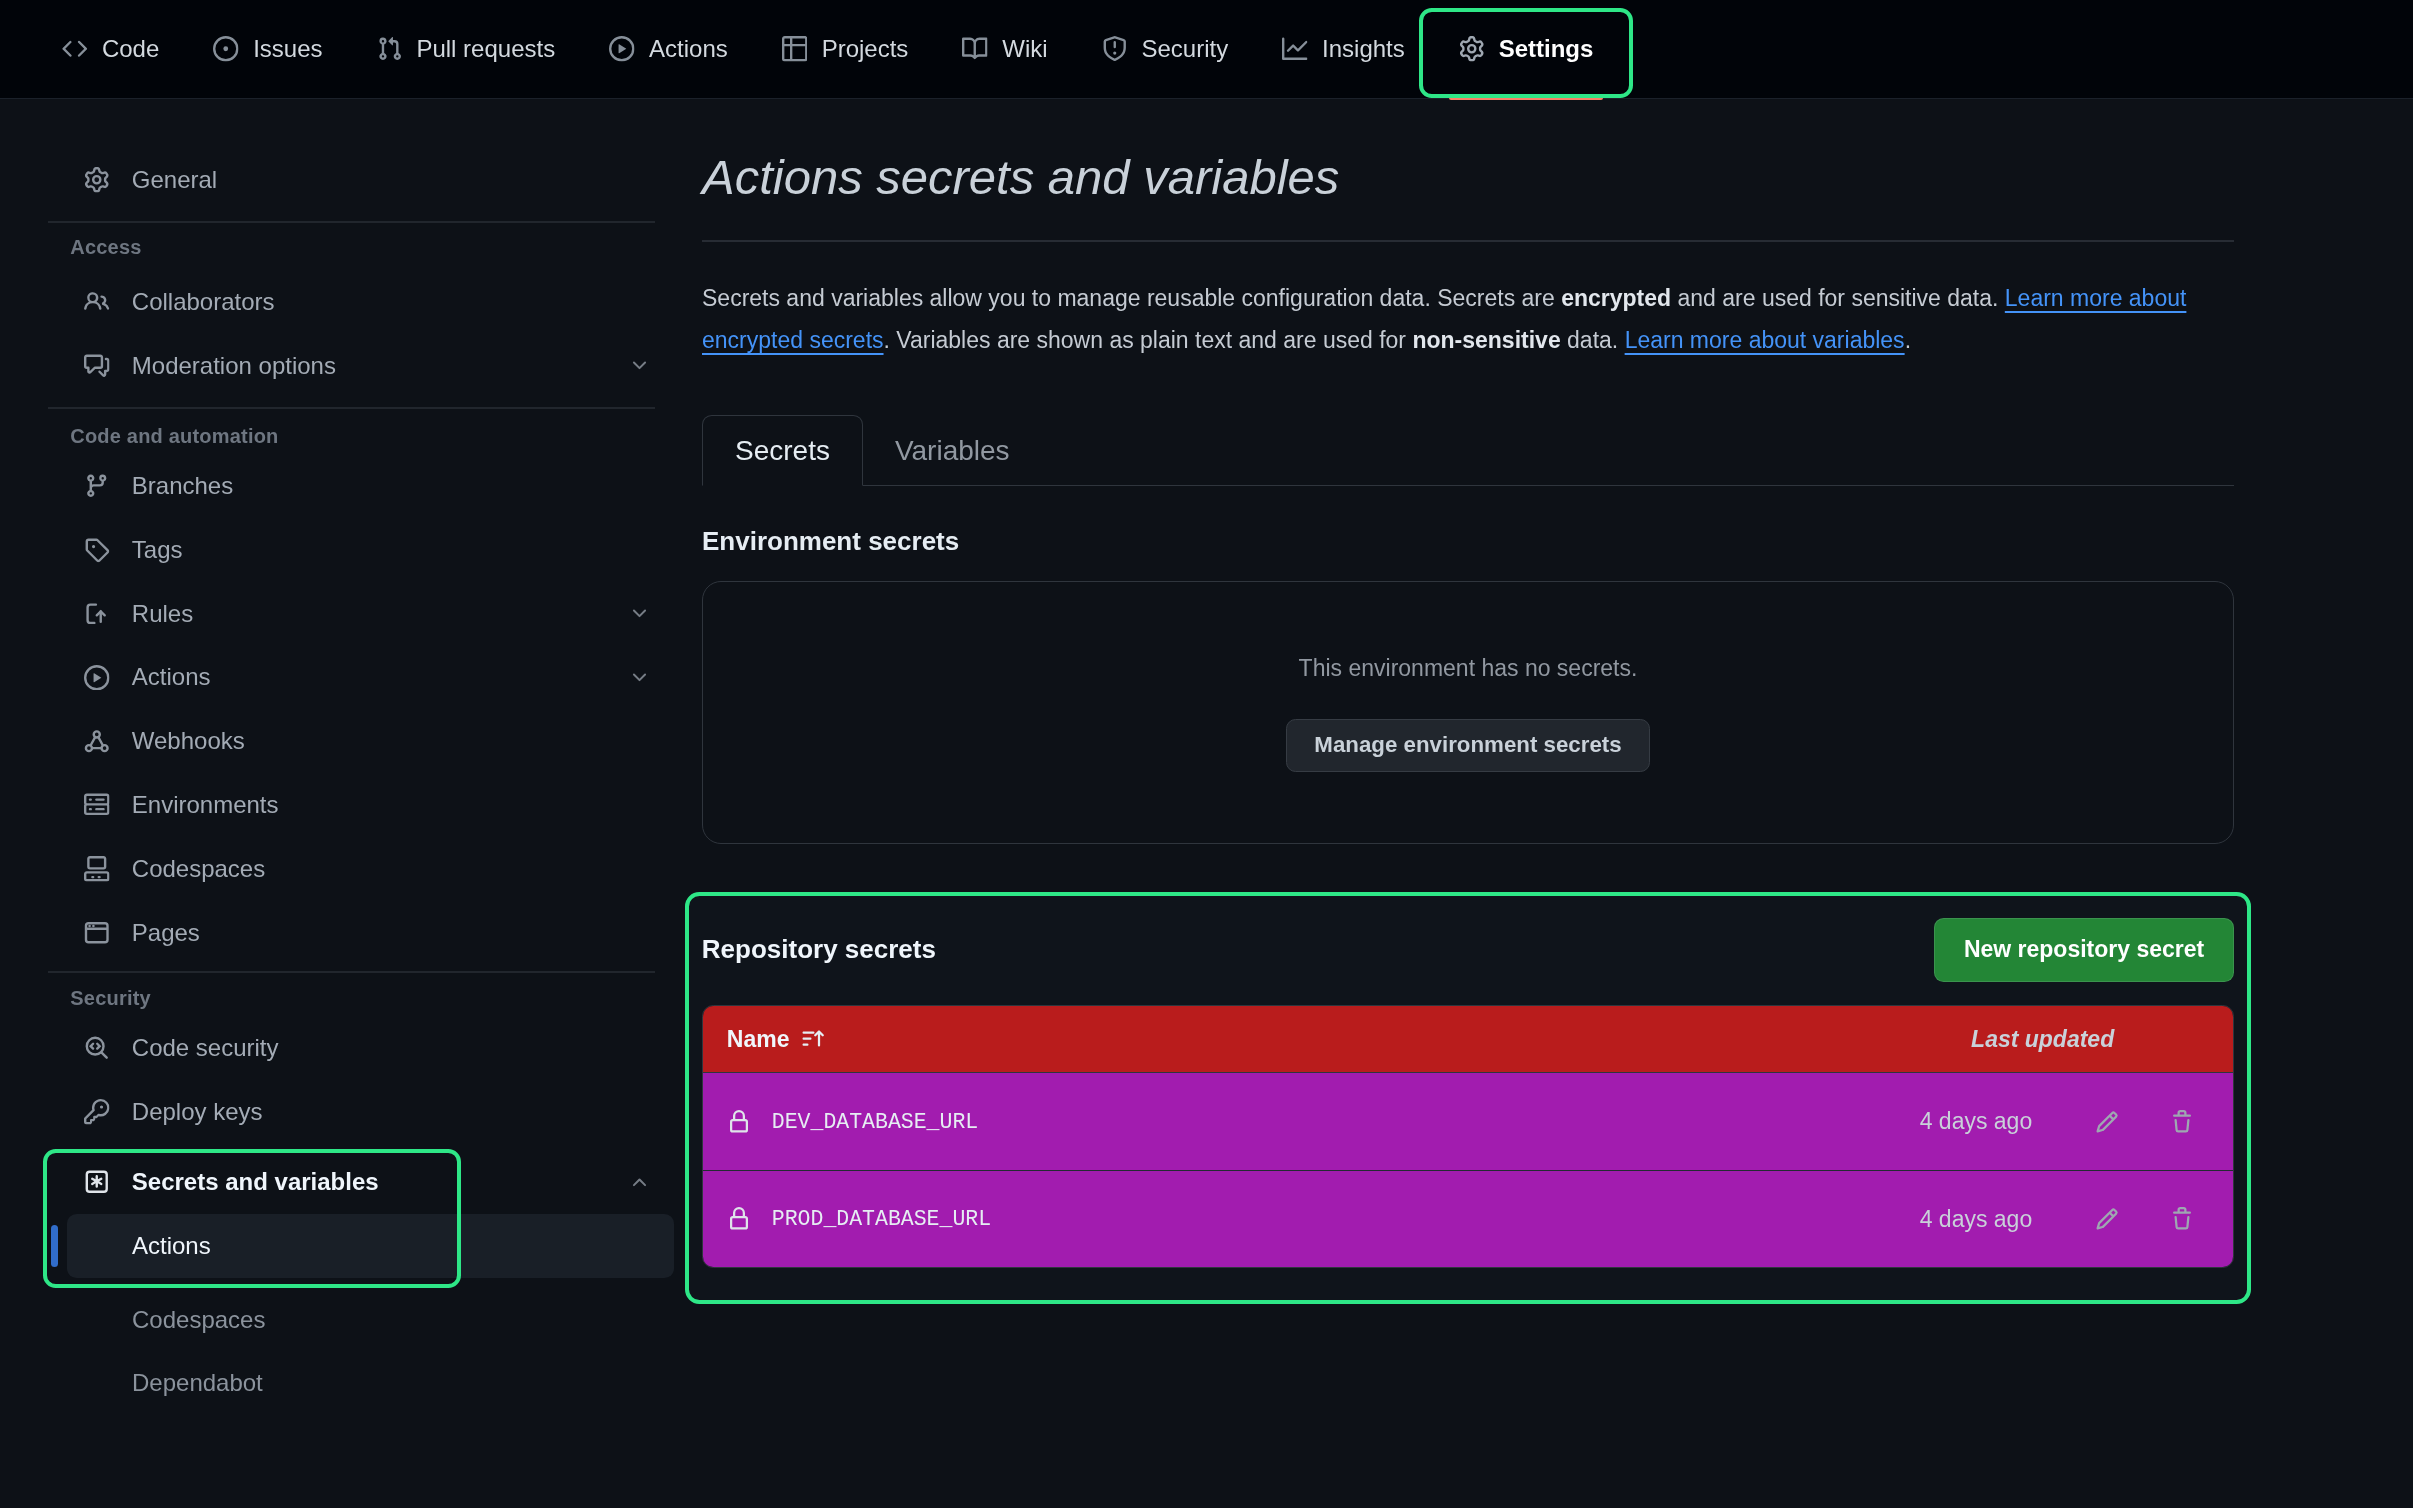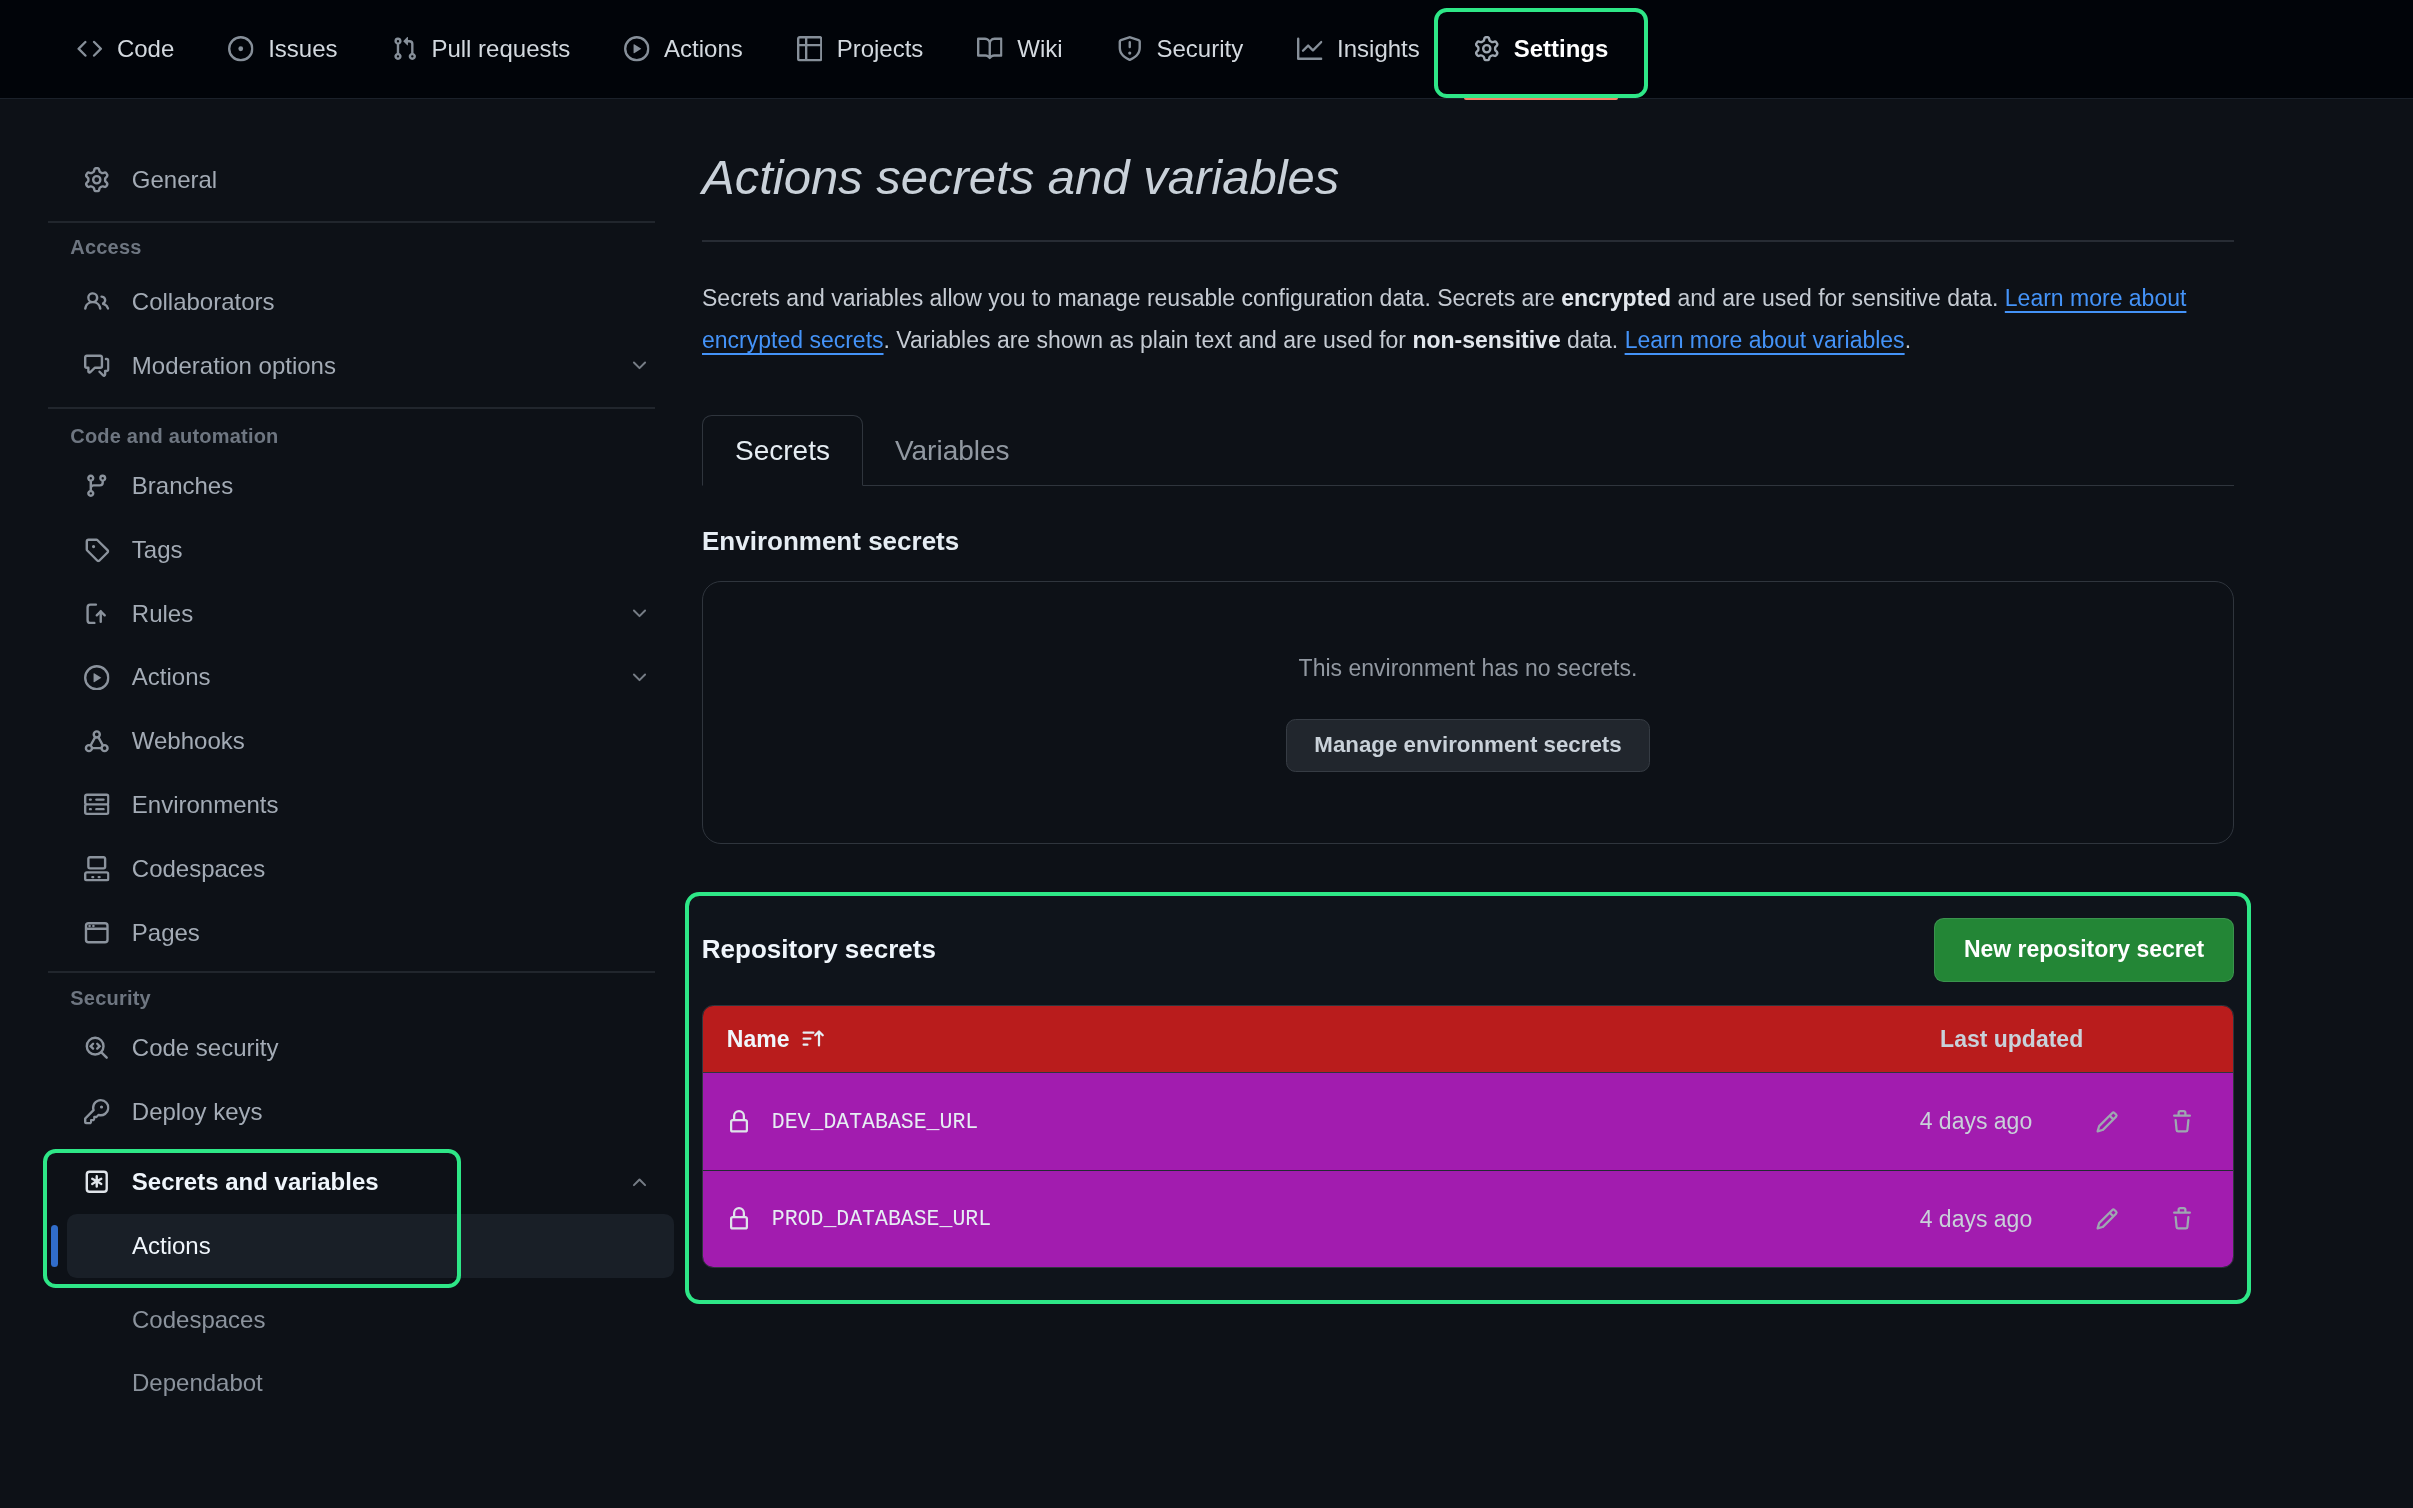--- a/index.html
+++ b/index.html
@@ -9,21 +9,21 @@
     font-family:"Liberation Sans", sans-serif;
     color:#e6edf3;
     -webkit-font-smoothing:antialiased;
   }
   .screen { position:relative; width:2413px; height:1508px; background:#0d1117; }
 
   
   .topnav {
     position:absolute; left:0; top:0; width:2413px; height:99px;
     background:#010409; border-bottom:1.6px solid #1b212a;
-    display:flex; align-items:stretch; padding-left:50px;
+    display:flex; align-items:stretch; padding-left:35px;
   }
   .nav-item {
     position:relative; display:flex; align-items:center; gap:14.4px;
     padding:0 27px; color:#d3d9df; font-size:24px; cursor:pointer;
   }
   .nav-item .nico { display:flex; color:#868f99; }
   .nav-item.active { color:#ffffff; font-weight:700; }
   .nav-item.active .nico { color:#9ea7b1; }
   .nav-underline {
     position:absolute; left:17.6px; right:17.6px; bottom:-1.6px; height:4px;
@@ -110,21 +110,21 @@
     background:#238636; border:1.6px solid rgba(240,246,252,.12); border-radius:9.6px;
     color:#ffffff; font-size:23px; font-weight:700; cursor:pointer;
   }
   .secrets-table { margin-top:19px; border:1.6px solid #2f353d; border-radius:11.2px; overflow:hidden; }
   .t-head {
     height:67px; background:#b91c1c; display:flex; align-items:center;
     padding:0 32px 0 24px; border-bottom:1.6px solid #2f353d;
   }
   .t-head .name-h { font-size:23px; font-weight:700; color:#f0f6fc; display:flex; align-items:center; gap:11.2px; }
   .sort-ic { color:#e6edf3; display:flex; cursor:pointer; }
-  .t-head .updated-h { margin-left:auto; margin-right:118px; font-size:23px; font-weight:700; color:#c9d1d9; }
+  .t-head .updated-h { margin-left:auto; margin-right:87px; font-size:23px; font-weight:700; color:#c9d1d9;font-style:italic; }
   .t-row {
     height:97px; display:flex; align-items:center; background:#a21caf;
     padding:0 32px 0 24px;
   }
   .t-row + .t-row { border-top:1.6px solid #242a32; }
   .lock-ic { color:#dfe4ea; display:flex; margin-right:21px; }
   .secret-name { font-family:"Liberation Mono", monospace; font-size:21.5px; color:#e6edf3; }
   .row-updated { margin-left:auto; font-size:23px; color:#c9d1d9; margin-right:56px; }
   .icon-btn {
     width:38px; height:38px; display:flex; align-items:center; justify-content:center;

